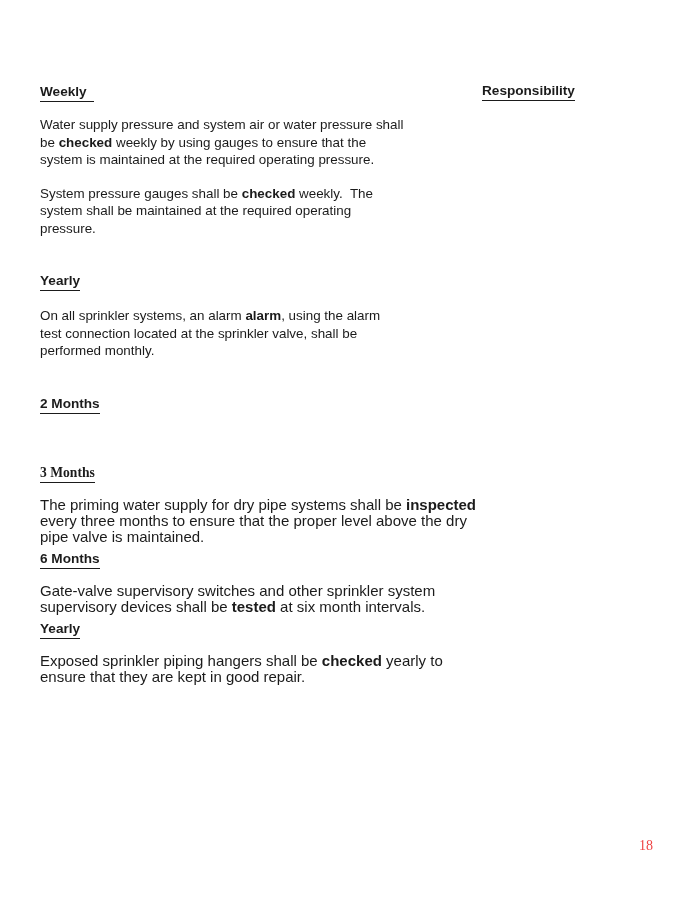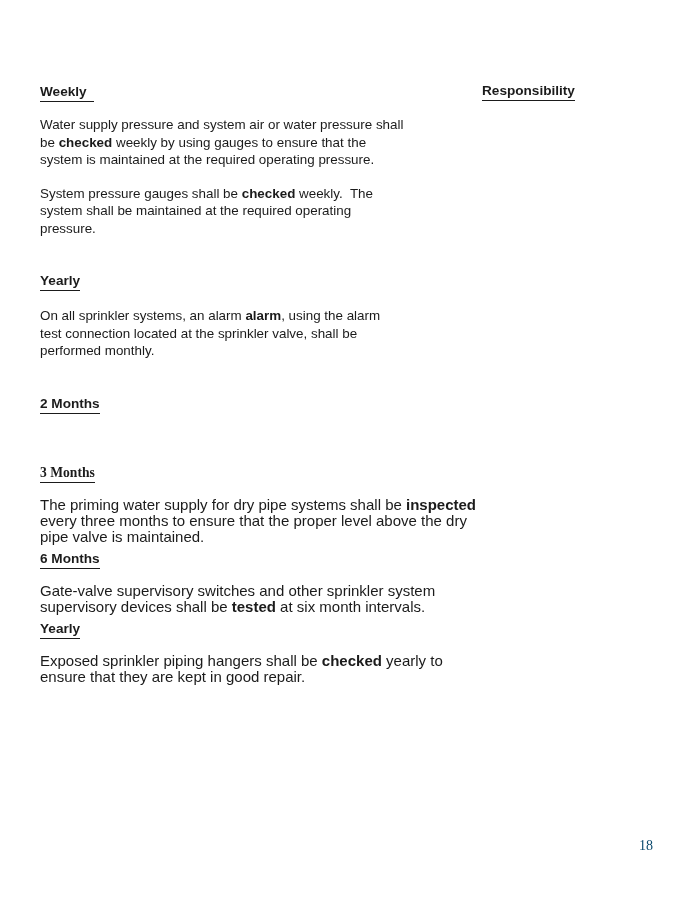--- a/index.html
+++ b/index.html
@@ -56,21 +56,21 @@
   .mt-para-sm { margin-top: 14px; }
   .mt-sec-lg { margin-top: 34px; }
   .mt-sec-md { margin-top: 49px; font-family: Liberation Serif, serif; }
   .mt-sec-sm { margin-top: 4px; }
   .page-number {
     position: absolute;
     top: 838px;
     right: 42px;
     font-family: "Liberation Serif", "DejaVu Serif", serif;
     font-size: 14px;
-    color: #0c4a6e;
+    color: #ef4444;
   }
 </style>
 </head>
 <body>
 
 <div class="page">
 
   <div class="head-row">
     <span class="sec-heading pad-right">Weekly</span>
     <span class="sec-heading resp-heading">Responsibility</span>

